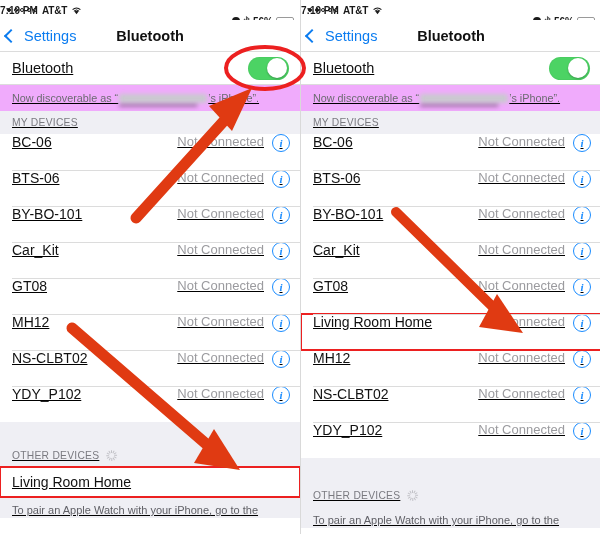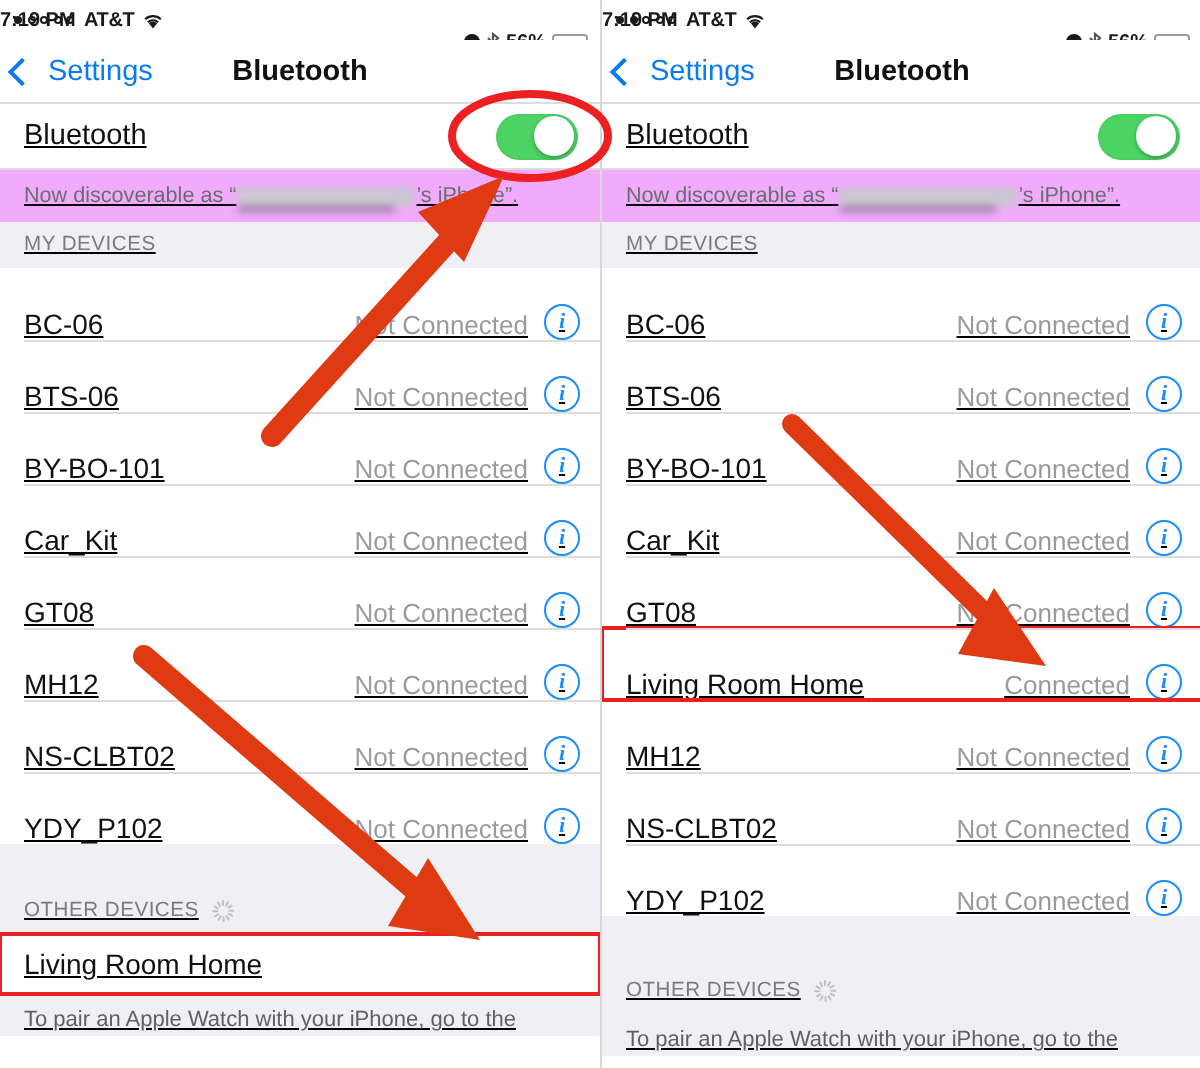--- a/index.html
+++ b/index.html
@@ -90,21 +90,21 @@
   .spinner{position:relative;width:11px;height:11px;opacity:.55;}
   .spinner i{
     position:absolute;left:4.8px;top:0;width:1.3px;height:3.2px;background:#9a9aa0;
     border-radius:1px;transform-origin:0.65px 5.5px;
   }
 
   
   .list{background:#fff;}
   .row{
     position:relative;height:36px;background:#fff;
-    display:flex;align-items:flex-end;box-sizing:border-box;
+    display:flex;align-items:flex-start;box-sizing:border-box;
     padding-left:12px;padding-right:10px;cursor:pointer;
   }
   .row + .row::before{
     content:"";position:absolute;left:12px;right:0;top:0;height:1px;background:#dcdcdc;
   }
   .dev-name{font-size:14px;color:#111;flex:1;}
   .dev-status{font-size:13px;color:#9b9b9f;margin-right:8px;}
   .info{
     width:18px;height:18px;border-radius:50%;border:1.4px solid #1a8cff;
     display:flex;align-items:center;justify-content:center;

